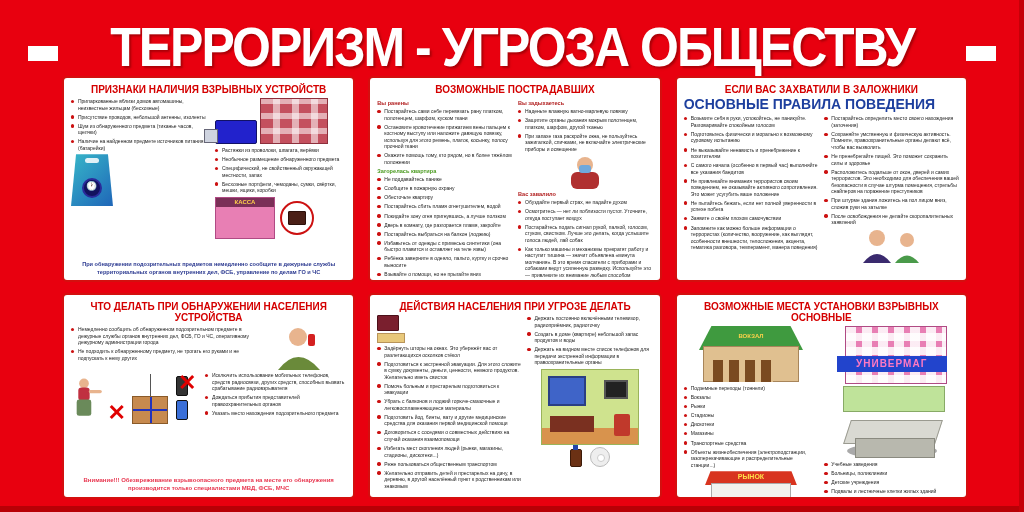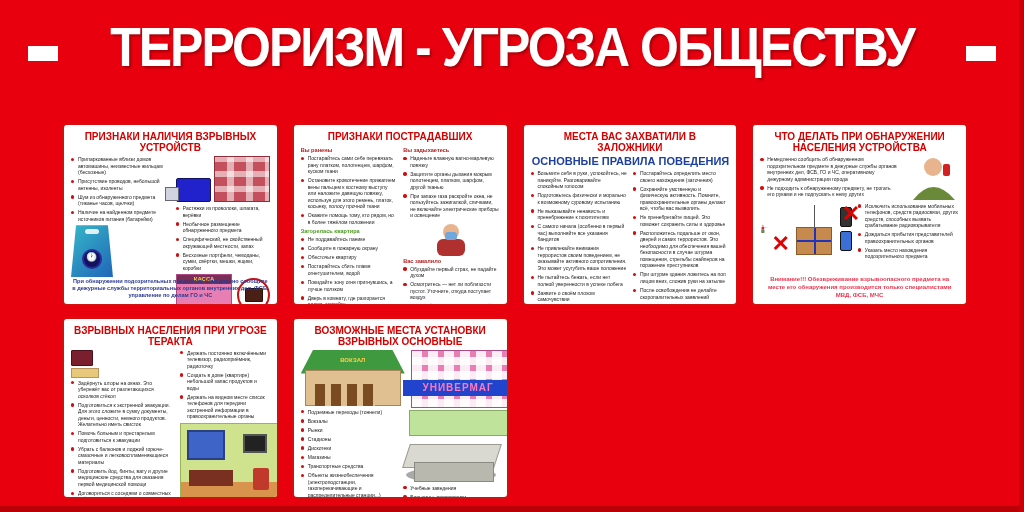--- a/index.html
+++ b/index.html
@@ -12,27 +12,27 @@
   .header{position:absolute;top:16px;left:0;width:100%;height:66px;}
   .main-title{width:100%;text-align:center;color:#ffffff;font-weight:bold;
       font-size:50px;letter-spacing:-2px;line-height:62px;
       text-shadow:2px 2px 2px rgba(120,0,0,.55);transform:scale(1,1.12);}
   .dash{position:absolute;top:30px;width:30px;height:15px;background:#ffffff;}
   .dash.left{left:28px;}
   .dash.right{right:28px;}
 
   
   .grid{position:absolute;left:62px;top:76px;right:56px;bottom:13px;
-        display:grid;grid-template-columns:1fr 1fr 1fr 1fr;grid-template-rows:1fr 1fr;
-        gap:11px 13px;margin-top:47px;}
+        display:grid;grid-template-columns:1fr 1fr 1fr;grid-template-rows:1fr 1fr;
+        gap:11px 13px;}
   .panel{background:#ffffff;border:2px solid #d40f0f;border-radius:5px;
          position:relative;overflow:hidden;padding:5px 7px;box-sizing:border-box;}
   .p-title{color:#d40000;font-weight:bold;text-align:center;font-size:10px;
            line-height:1.1;margin:1px 0 3px 0;letter-spacing:0px;}
-  .p-subtitle{color:#1d3f9e;font-weight:bold;text-align:right;font-size:11px;
+  .p-subtitle{color:#1d3f9e;font-weight:bold;text-align:left;font-size:14px;
            line-height:1.1;margin:-1px 0 3px 0;}
   .cols{display:flex;gap:6px;position:relative;z-index:2;}
   .col{flex:1;min-width:0;}
   ul.bullets{list-style:none;margin:0 0 3px 0;padding:0;}
   ul.bullets li{position:relative;padding-left:7px;margin-bottom:2.6px;
       font-size:5px;line-height:1.3;color:#222;}
   ul.bullets li::before{content:'';position:absolute;left:0;top:1.6px;width:3.4px;height:3.4px;
       border-radius:50%;background:#cc1111;}
   .sec-h{font-size:5.6px;font-weight:bold;margin:2px 0 2px 0;}
   .sec-h.red{color:#b22020;}
@@ -157,21 +157,21 @@
           <div class="case-circ">
             <div class="case"></div>
           </div>
         </div>
       </div>
     </div>
     <div class="note-blue">При обнаружении подозрительных предметов немедленно сообщите в дежурные службы территориальных органов внутренних дел, ФСБ, управление по делам ГО и ЧС</div>
   </section>
 
   <section class="panel">
-    <h2 class="p-title">ПРИЗНАКИ ПОСТРАДАВШИХ</h2>
+    <h2 class="p-title">ВОЗМОЖНЫЕ ПОСТРАДАВШИХ</h2>
     <div class="cols">
       <div class="col">
         <div class="sec-h red">Вы ранены</div>
         <ul class="bullets">
             <li>Постарайтесь сами себе перевязать рану платком, полотенцем, шарфом, куском ткани</li>
             <li>Остановите кровотечение прижатием вены пальцем к костному выступу или наложите давящую повязку, используя для этого ремень, платок, косынку, полосу прочной ткани</li>
             <li>Окажите помощь тому, кто рядом, но в более тяжёлом положении</li>
           </ul>
         <div class="sec-h green">Загорелась квартира</div>
         <ul class="bullets">
@@ -205,21 +205,21 @@
             <li>Осмотритесь — нет ли поблизости пустот. Уточните, откуда поступает воздух</li>
             <li>Постарайтесь подать сигнал рукой, палкой, голосом, стуком, свистком. Лучше это делать, когда услышите голоса людей, лай собак</li>
             <li>Как только машины и механизмы прекратят работу и наступит тишина — значит объявлена «минута молчания». В это время спасатели с приборами и собаками ведут усиленную разведку. Используйте это — привлеките их внимание любым способом</li>
             <li>Вас обнаружат по стону, крику и даже по дыханию</li>
           </ul>
       </div>
     </div>
   </section>
 
   <section class="panel">
-    <h2 class="p-title">МЕСТА ВАС ЗАХВАТИЛИ В ЗАЛОЖНИКИ</h2>
+    <h2 class="p-title">ЕСЛИ ВАС ЗАХВАТИЛИ В ЗАЛОЖНИКИ</h2>
     <div class="p-subtitle">ОСНОВНЫЕ ПРАВИЛА ПОВЕДЕНИЯ</div>
     <div class="cols">
       <div class="col">
         <ul class="bullets">
             <li>Возьмите себя в руки, успокойтесь, не паникуйте. Разговаривайте спокойным голосом</li>
             <li>Подготовьтесь физически и морально к возможному суровому испытанию</li>
             <li>Не выказывайте ненависть и пренебрежение к похитителям</li>
             <li>С самого начала (особенно в первый час) выполняйте все указания бандитов</li>
             <li>Не привлекайте внимания террористов своим поведением, не оказывайте активного сопротивления. Это может усугубить ваше положение</li>
             <li>Не пытайтесь бежать, если нет полной уверенности в успехе побега</li>
@@ -289,21 +289,21 @@
             <li>Исключить использование мобильных телефонов, средств радиосвязи, других средств, способных вызвать срабатывание радиовзрывателя</li>
             <li>Дождаться прибытия представителей правоохранительных органов</li>
             <li>Указать место нахождения подозрительного предмета</li>
           </ul>
       </div>
     </div>
     <div class="note-pink">Внимание!!! Обезвреживание взрывоопасного предмета на месте его обнаружения производится только специалистами МВД, ФСБ, МЧС</div>
   </section>
 
   <section class="panel">
-    <h2 class="p-title">ВЗРЫВНЫХ НАСЕЛЕНИЯ ПРИ УГРОЗЕ ТЕРАКТА</h2>
+    <h2 class="p-title">ДЕЙСТВИЯ НАСЕЛЕНИЯ ПРИ УГРОЗЕ ДЕЛАТЬ</h2>
     <div class="cols">
       <div class="col" style="flex:1.15">
         <div style="display:flex;gap:4px;align-items:flex-start;margin-bottom:2px;">
           <div>
             <div class="passport"></div>
             <div class="money"></div>
           </div>
         </div>
         <ul class="bullets">
             <li>Задёрнуть шторы на окнах. Это убережёт вас от разлетающихся осколков стёкол</li>

